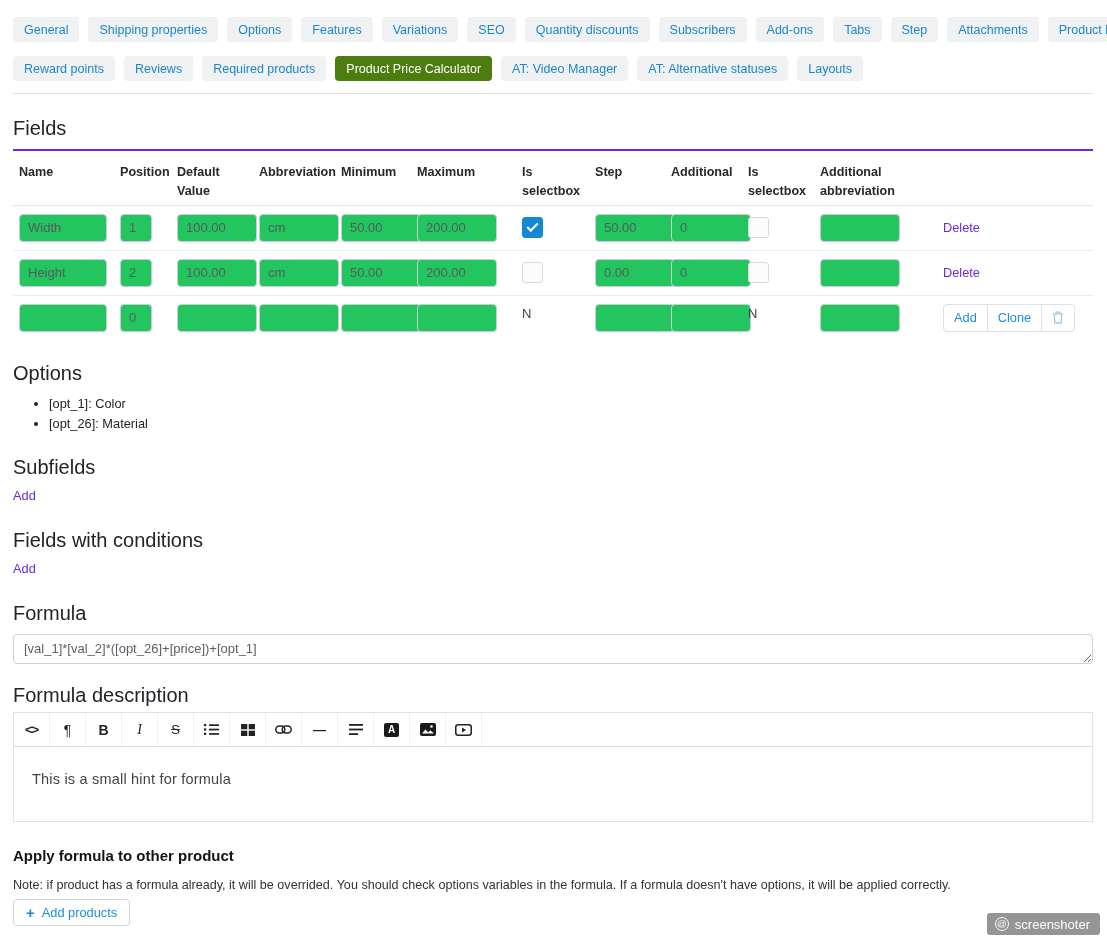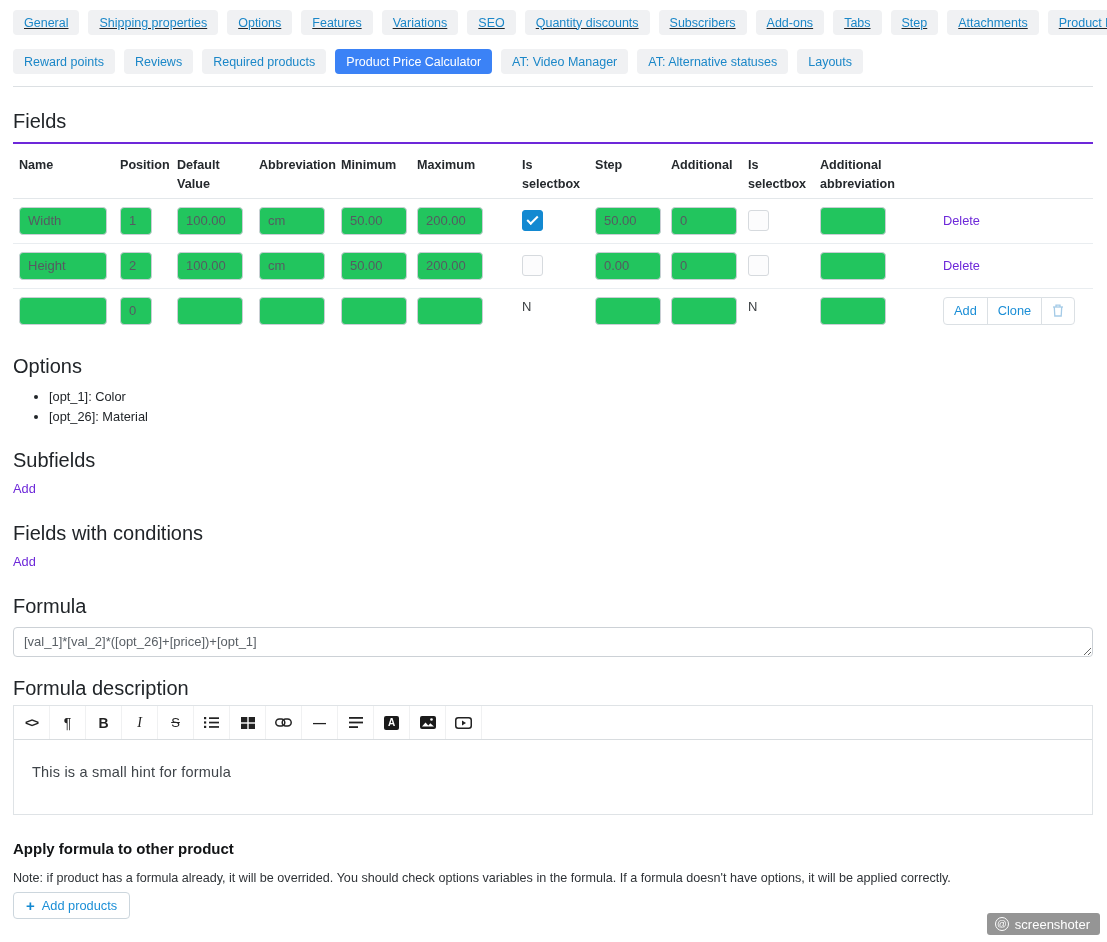--- a/index.html
+++ b/index.html
@@ -6,28 +6,28 @@
   html,body { margin:0; padding:0; }
   body {
     width:1107px; height:942px; overflow:hidden; background:#fff;
     font-family:"Liberation Sans","DejaVu Sans",sans-serif; font-size:13px; color:#212529;
     position:relative;
   }
   .content { padding:0 14px 0 13px; }
 
   
   .tabs-row { display:flex; gap:9px; }
-  .tabs-row.first { margin-top:10px;text-decoration:underline; }
+  .tabs-row.first { margin-top:17px; }
   .tabs-row.second { margin-top:14px; }
   .tab {
     height:25px; display:inline-flex; align-items:center; padding:0 11px;
     background:#f0f1f3; border-radius:4px; color:#1b87c8; font-size:12.5px;
     cursor:pointer; white-space:nowrap;
   }
-  .tab.active { background:#3b82f6; color:#fff; }
+  .tab.active { background:#4d7c0f; color:#fff; }
 
   .divider { border:none; border-top:1px solid #dcE0e3; margin:12px 0 0; }
 
   h2.section { font-size:20px; font-weight:400; color:#212529; margin:0; line-height:20px; }
   #fields-title { margin-top:24px; }
 
   
   table.fields-table { border-collapse:collapse; table-layout:fixed; width:1080px; margin-top:11px; border-top:2px solid #6d28d9; }
   thead th {
     text-align:left; font-size:12.6px; font-weight:700; color:#25292d;
@@ -35,21 +35,21 @@
     border-bottom:1px solid #e3e7ea;
   }
   tbody tr { height:45px; }
   tbody tr.bordered td { border-bottom:1px solid #e9edf0; }
   td { padding:0 8px 0 6px; vertical-align:middle; }
 
   .inp {
     height:28px; border:1px solid #c9ced4; border-radius:4px; padding:0 8px;
     font-size:13px; color:#555b61; background:#22c55e; font-family:inherit;
   }
-  .in-name { width:88px; } .in-pos { width:32px; } .in-sm { width:66px; }
+  .in-name { width:88px; } .in-pos { width:32px; } .in-sm { width:80px; }
 
   .checkbox {
     width:21px; height:21px; border:1px solid #d6dade; border-radius:3px;
     background:#fcfcfd; position:relative; cursor:pointer;
   }
   .checkbox.checked { background:#1389d1; border-color:#1389d1; }
   .checkbox.checked::after {
     content:""; position:absolute; left:4px; top:5px; width:9px; height:4px;
     border-left:2px solid #fff; border-bottom:2px solid #fff; transform:rotate(-45deg);
   }

